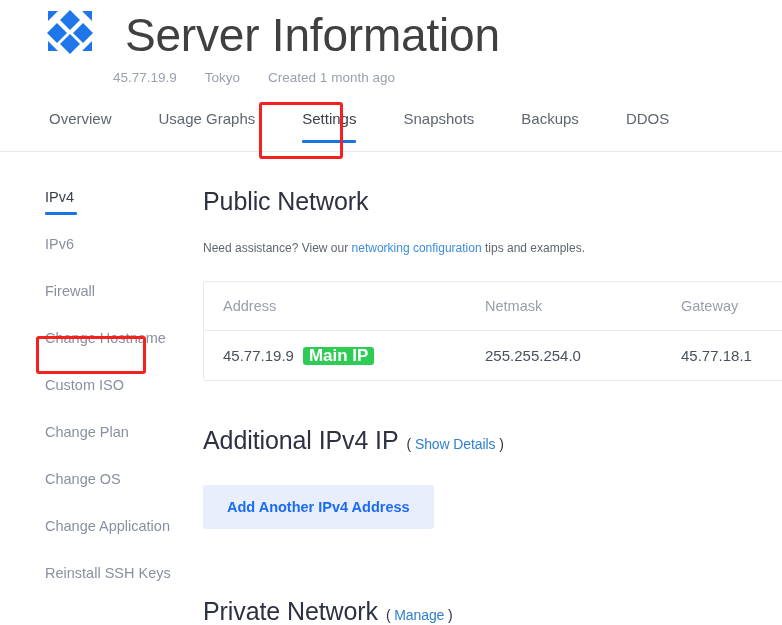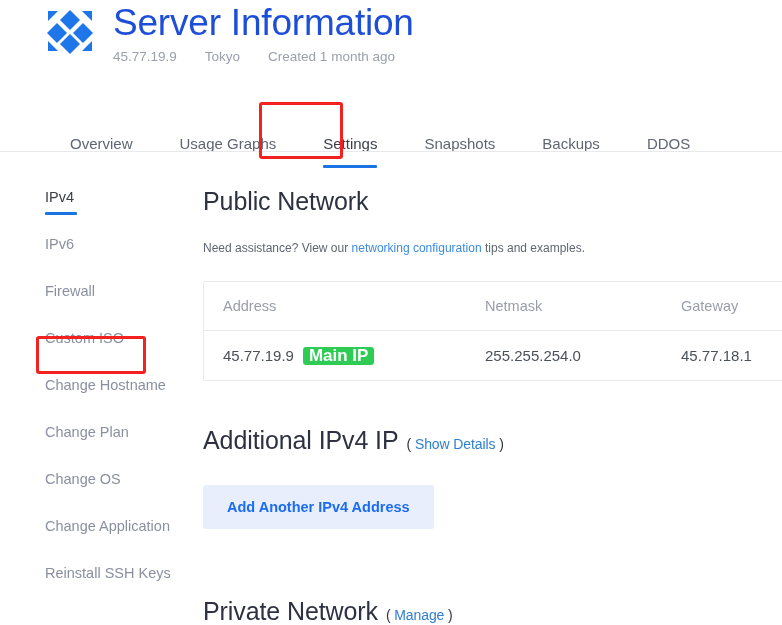--- a/index.html
+++ b/index.html
@@ -29,46 +29,46 @@
     top: 8px;
     width: 48px;
     height: 48px;
   }
   .title-block {
     position: absolute;
     left: 113px;
     top: 0px;
   }
   .page-title {
-    font-size: 37px;
+    font-size: 46px;
     font-weight: 400;
-    color: #1d4ed8;
+    color: #404040;
     line-height: 46px;
-    margin: 0;
+    margin: 12px;
     letter-spacing: -0.2px;
   }
   .meta-row {
     margin-top: 3px;
     display: flex;
     align-items: center;
     font-size: 13.5px;
     color: #9aa0ac;
   }
   .meta-item { white-space: nowrap; }
   .meta-item + .meta-item { margin-left: 28px; }
 
   
   .tabs-wrap {
     position: relative;
     height: 52px;
   }
   .tabs {
     display: flex;
-    align-items: flex-end;
-    padding-left: 70px;
+    align-items: flex-start;
+    padding-left: 49px;
     height: 52px;
   }
   .tab {
     position: relative;
     font-size: 15px;
     color: #5f6672;
     padding: 10px 0 0 0;
     margin-right: 47px;
     cursor: pointer;
     white-space: nowrap;
@@ -315,24 +315,24 @@
       <span>IPv4</span>
       <span class="side-underline"></span>
     </div>
     <div class="side-item">
       <span>IPv6</span>
     </div>
     <div class="side-item">
       <span>Firewall</span>
     </div>
     <div class="side-item">
+      <span>Change Hostname</span>
+    </div>
+    <div class="side-item">
       <span>Custom ISO</span>
-    </div>
-    <div class="side-item">
-      <span>Change Hostname</span>
     </div>
     <div class="side-item">
       <span>Change Plan</span>
     </div>
     <div class="side-item">
       <span>Change OS</span>
     </div>
     <div class="side-item">
       <span>Change Application</span>
     </div>

